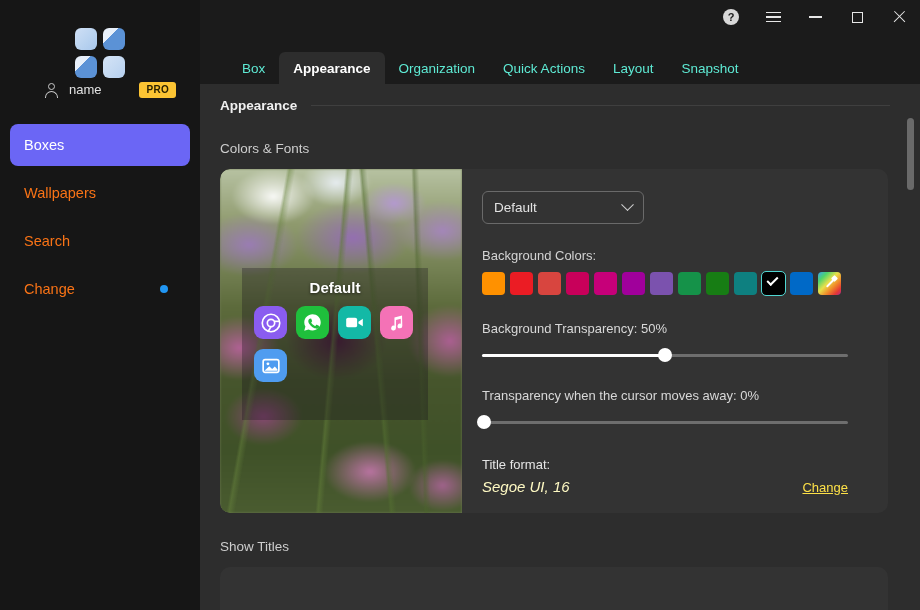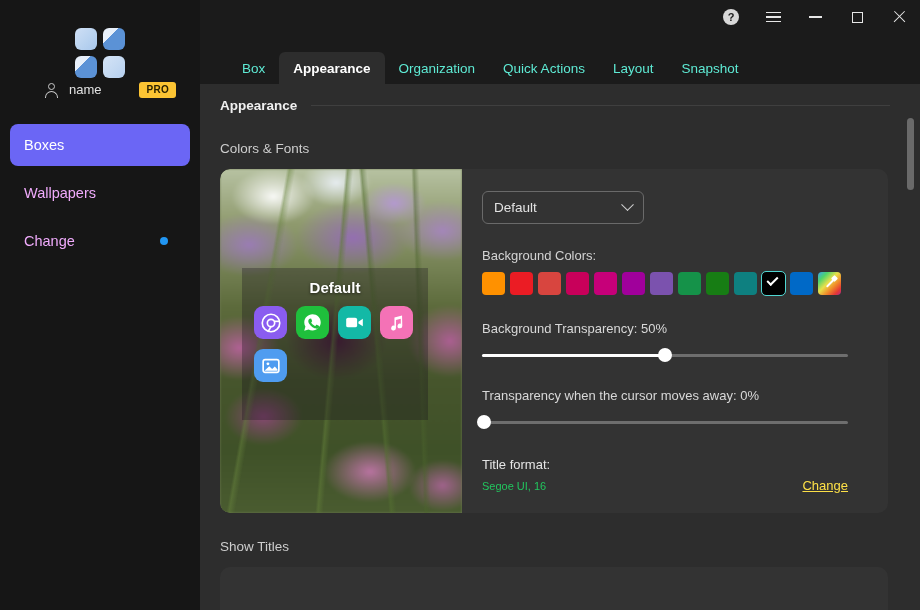--- a/index.html
+++ b/index.html
@@ -89,21 +89,21 @@
     border-radius: 3px;
     letter-spacing: 0.3px;
   }
   .nav { margin-top: 26px; }
   .nav-item {
     height: 42px;
     margin: 0 10px;
     display: flex; align-items: center;
     padding-left: 14px;
     border-radius: 8px;
-    color: #f0abfc;
+    color: #f97316;
     font-size: 14.5px;
     cursor: pointer;
     position: relative;
   }
   .nav-item + .nav-item { margin-top: 6px; }
   .nav-item.active {
     background: #6b66f5;
     color: #ffffff;
   }
   .nav-dot {
@@ -390,21 +390,21 @@
     background: #ffffff; border-radius: 50%;
     transform: translateX(-7px);
     cursor: pointer;
   }
   .titlefmt { margin-top: 28px; }
   .titlefmt .t1 { color: #e5e5e5; font-size: 13px; }
   .titlefmt .row2 {
     display: flex; align-items: baseline;
     margin-top: 6px;
   }
-  .titlefmt .t2 { color: #22c55e; font-size: 11px; }
+  .titlefmt .t2 { color: #fef9c3; font-size: 15px; font-style: italic; }
   .titlefmt .change {
     margin-left: auto;
     color: #fde047; font-size: 13px;
     text-decoration: underline;
     cursor: pointer;
   }
 
   .subhead2 {
     color: #cdcdcd;
     font-size: 13.5px;
@@ -457,20 +457,23 @@
       <div class="user-name">name</div>
       <div class="pro-badge">PRO</div>
     </div>
 
     <div class="nav">
       <div class="nav-item active">
         <span>Boxes</span>
       </div>
       <div class="nav-item">
         <span>Wallpapers</span>
+      </div>
+      <div class="nav-item">
+        <span>Search</span>
       </div>
       <div class="nav-item">
         <span>Change</span>
         <span class="nav-dot"></span>
       </div>
     </div>
   </div>
 
   <div id="main">
 

